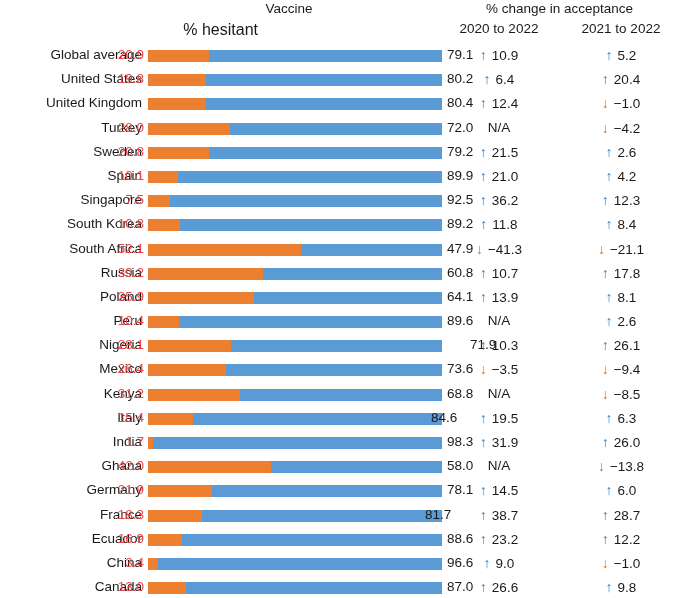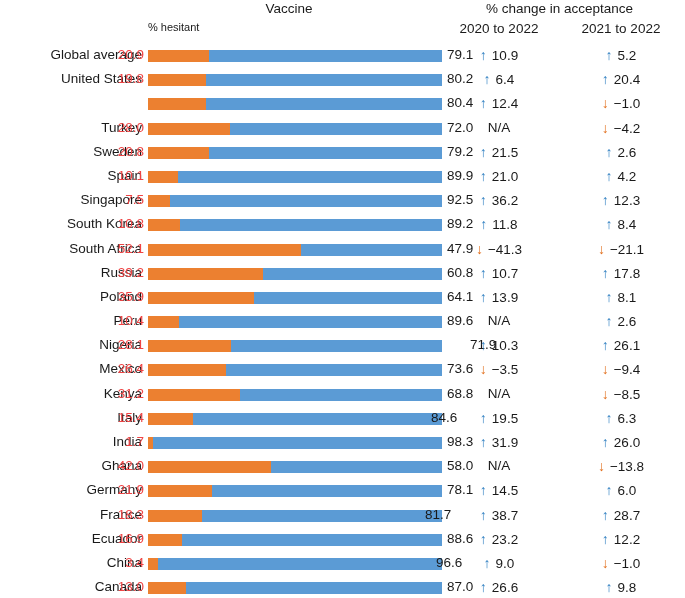--- a/index.html
+++ b/index.html
@@ -41,22 +41,22 @@
     width: 215px;
     text-align: center;
     font-size: 13.5px;
     color: #1a1a1a;
   }
   .hdr-hesitant {
     position: absolute;
     left: 148px;
     top: 21px;
     width: 110px;
-    text-align: left;
-    font-size: 11px;
+    text-align: right;
+    font-size: 16px;
   }
   .hdr-acceptance {
     position: absolute;
     left: 268px;
     top: 21px;
     width: 130px;
     text-align: left;
     font-size: 13.5px;
   }
   .hdr-2020 {
@@ -176,20 +176,21 @@
         <div class="hes-val" style="left: 100px;">19.8</div>
         <div class="bars">
           <div class="bar bar-hes" style="left: 0px; width: 58.212px; background: rgb(236, 128, 48);"></div>
           <div class="bar bar-acc" style="left: 58.212px; width: 235.788px; background: rgb(91, 155, 213);"></div>
         </div>
         <div class="acc-val" style="left: 447px;">80.2</div>
         <div class="chg chg-2020"><span class="arrow up">↑</span><span>6.4</span></div>
         <div class="chg chg-2021"><span class="arrow up">↑</span><span>20.4</span></div>
       </div>
       <div class="row">
+        <div class="country">United Kingdom</div>
         <div class="hes-val" style="left: 100px; padding-left: 35px;">19.6</div>
         <div class="bars">
           <div class="bar bar-hes" style="left: 0px; width: 57.624px; background: rgb(236, 128, 48);"></div>
           <div class="bar bar-acc" style="left: 57.624px; width: 236.376px; background: rgb(91, 155, 213);"></div>
         </div>
         <div class="acc-val" style="left: 447px;">80.4</div>
         <div class="chg chg-2020"><span class="arrow up">↑</span><span>12.4</span></div>
         <div class="chg chg-2021"><span class="arrow down">↓</span><span>−1.0</span></div>
       </div>
       <div class="row">
@@ -390,21 +391,21 @@
         <div class="chg chg-2020"><span class="arrow up">↑</span><span>23.2</span></div>
         <div class="chg chg-2021"><span class="arrow up">↑</span><span>12.2</span></div>
       </div>
       <div class="row">
         <div class="country">China</div>
         <div class="hes-val" style="left: 100px;">3.4</div>
         <div class="bars">
           <div class="bar bar-hes" style="left: 0px; width: 9.996px; background: rgb(236, 128, 48);"></div>
           <div class="bar bar-acc" style="left: 9.996px; width: 284.004px; background: rgb(91, 155, 213);"></div>
         </div>
-        <div class="acc-val" style="left: 436px;">96.6</div>
+        <div class="acc-val" style="left: 447px;">96.6</div>
         <div class="chg chg-2020"><span class="arrow up">↑</span><span>9.0</span></div>
         <div class="chg chg-2021"><span class="arrow down">↓</span><span>−1.0</span></div>
       </div>
       <div class="row">
         <div class="country">Canada</div>
         <div class="hes-val" style="left: 100px;">13.0</div>
         <div class="bars">
           <div class="bar bar-hes" style="left: 0px; width: 38.22px; background: rgb(236, 128, 48);"></div>
           <div class="bar bar-acc" style="left: 38.22px; width: 255.78px; background: rgb(91, 155, 213);"></div>
         </div>

